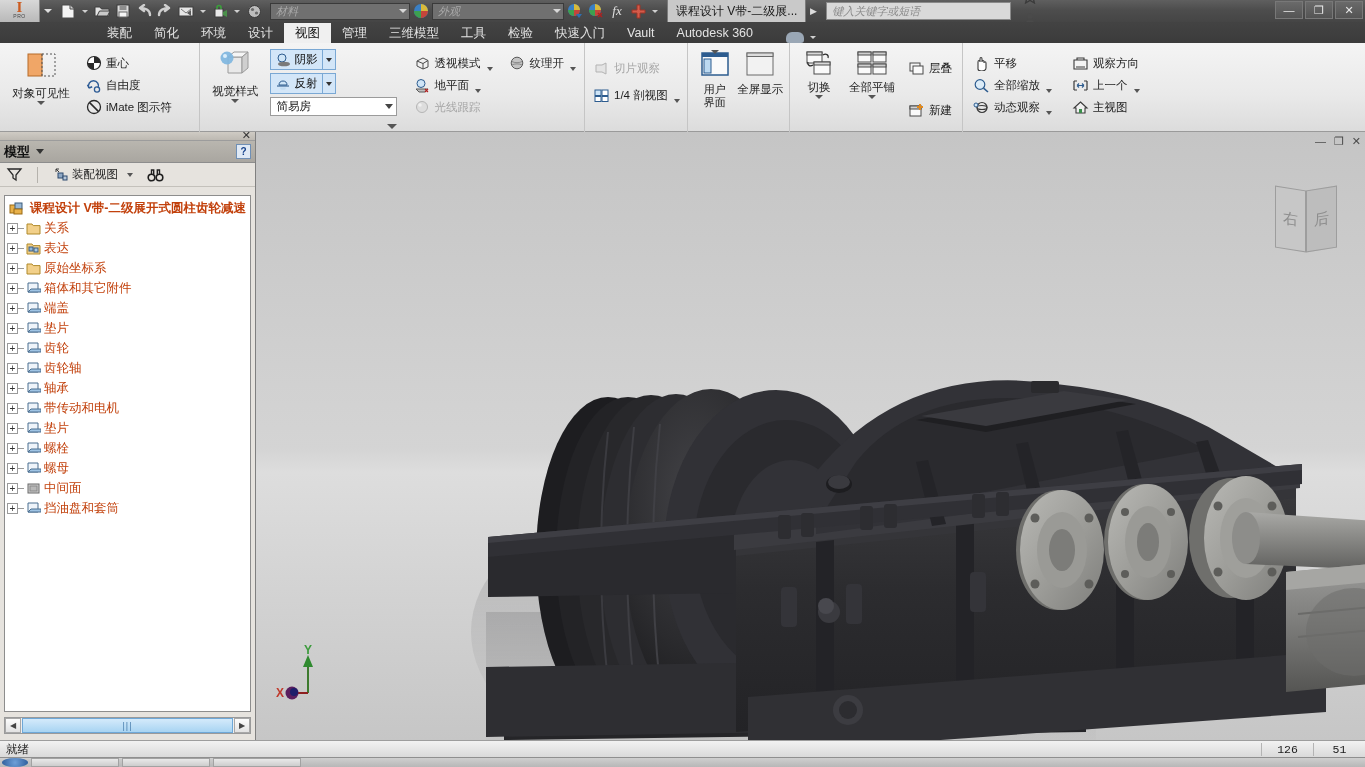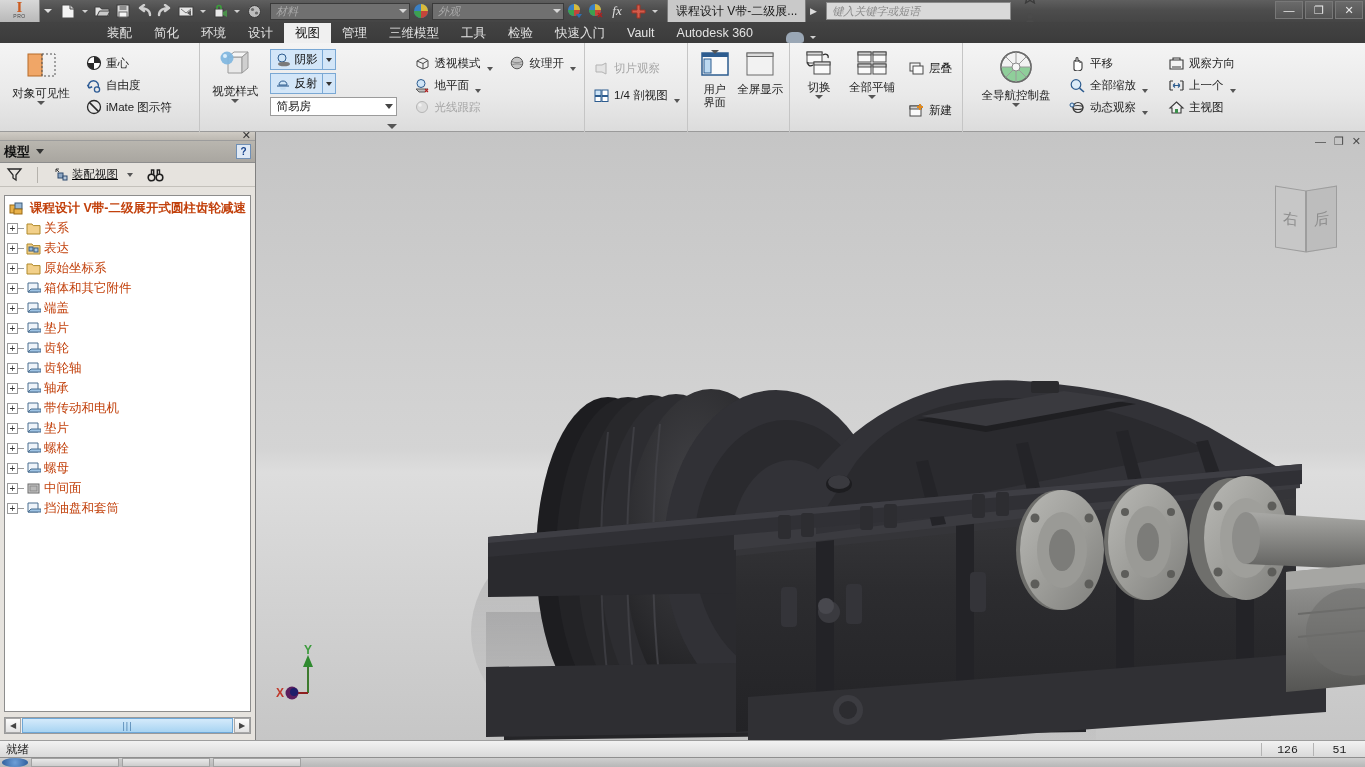--- a/index.html
+++ b/index.html
@@ -129,21 +129,20 @@
   }
   .browser-title .t { font-size:13px;font-weight:bold;color:#111; }
   .browser-title .tc { width:0;height:0;border-left:4px solid transparent;border-right:4px solid transparent;border-top:5px solid #333;margin-left:6px;}
   .helpbtn {
     margin-left:auto;width:15px;height:15px;background:#dfe9f5;border:1px solid #6f8fb5;
     display:flex;align-items:center;justify-content:center;font-size:10px;color:#15418a;font-weight:bold;cursor:pointer;
   }
   .browser-tools {
     height:24px; background:#e6e3de; display:flex;align-items:center;gap:14px;padding:0 6px;
     border-bottom:1px solid #c4c1bb;
-    text-decoration:underline;
   }
   .bt-sep { width:1px;height:16px;background:#b5b2ac; }
   .btool { display:flex;align-items:center;gap:3px;cursor:pointer;font-size:11.5px;color:#1b1b1b;}
   .tree {
     position:absolute; left:4px; top:63px; right:4px; bottom:28px;
     background:#fff; border:1px solid #8d8d8d; overflow:hidden; padding-top:2px;
   }
   .tnode { display:flex;align-items:center;height:20px;padding-left:2px;white-space:nowrap;cursor:pointer; }
   .expander {
     width:11px;height:11px;border:1px solid #9a9a9a;background:#fff;
@@ -595,31 +594,20 @@
               <rect x="2" y="3" width="11" height="10" fill="#fafafa" stroke="#4a4a4a"></rect>
               <rect x="2" y="3" width="11" height="3" fill="#d4d4d4" stroke="#4a4a4a"></rect>
               <path d="M11 1h2v2h2v2h-2v2h-2V5H9V3h2z" fill="#e0891f"></path>
             </svg>
           <span class="lbl">新建</span>
         </div>
       </div>
     </div>
 
     <div class="panel" style="width:290px;border-right:none;">
-      <div class="big-btn" style="width:96px;">
-        <svg width="40" height="38" viewBox="0 0 40 38">
-          <circle cx="20" cy="18" r="15" fill="#f2f2f2" stroke="#8a8a8a" stroke-width="1.5"></circle>
-          <path d="M5 18a15 15 0 0030 0z" fill="#8fce9a"></path>
-          <circle cx="20" cy="18" r="15" fill="none" stroke="#6a6a6a" stroke-width="1.5"></circle>
-          <path d="M20 3v30M5 18h30M9.5 7.5l21 21M30.5 7.5l-21 21" stroke="#9a9a9a"></path>
-          <circle cx="20" cy="18" r="4" fill="#f6f6f6" stroke="#8a8a8a"></circle>
-        </svg>
-        <div class="lbl">全导航控制盘</div>
-        <div class="dd"></div>
-      </div>
       <div class="col" style="margin-left:2px;">
         <div class="small-row">
           <svg width="17" height="15" viewBox="0 0 17 15">
               <path d="M5 13V6c0-2 2-2 2 0V3c0-2 2-2 2 0v3c0-2 2-2 2 0v1c0-1.6 2-1.6 2 0v5c0 2-2 3-4.5 3S5 14 5 13z" fill="#fff" stroke="#3a3a3a" stroke-width="1.1"></path>
             </svg>
           <span class="lbl">平移</span>
         </div>
         <div class="small-row">
           <svg width="17" height="15" viewBox="0 0 17 15">
               <circle cx="7" cy="6.5" r="4.8" fill="#dcecf8" stroke="#2d5c8f" stroke-width="1.2"></circle>

